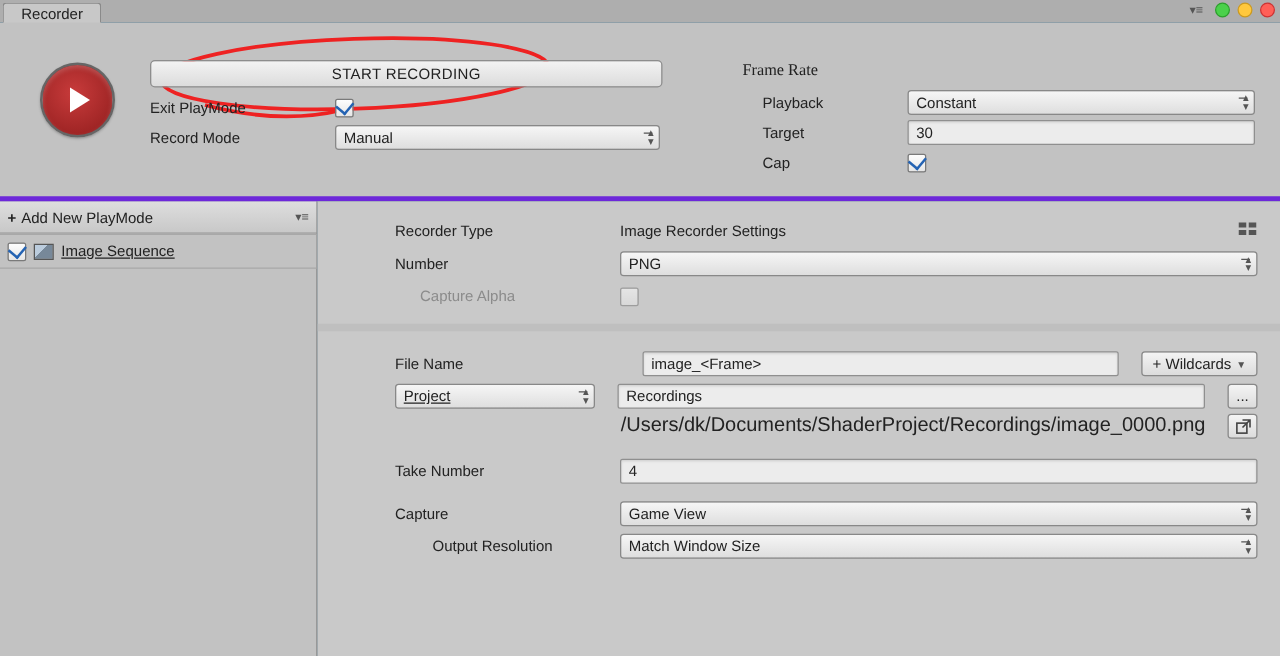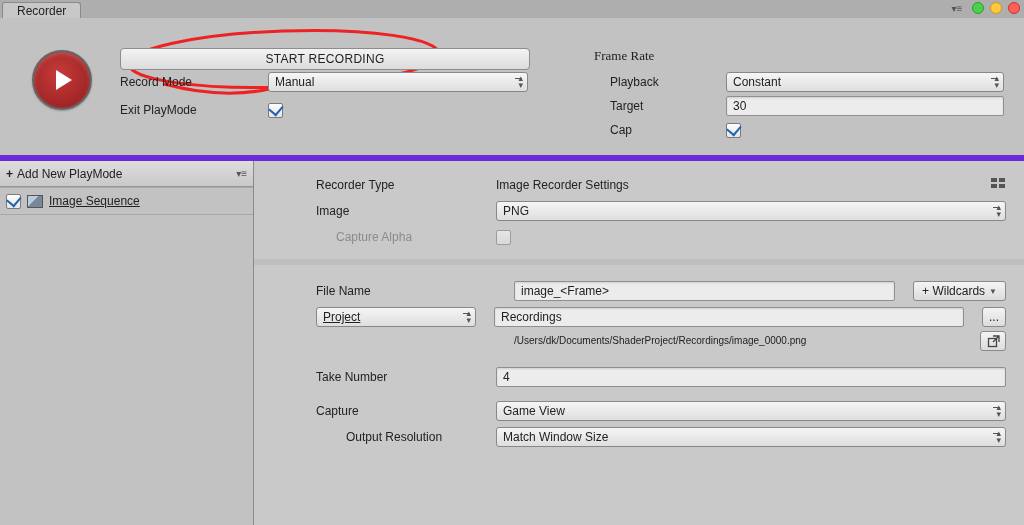--- a/index.html
+++ b/index.html
@@ -8,21 +8,21 @@
   
   .titlebar{height:18px;background:#aeaeae;display:flex;align-items:center;position:relative;}
   .tab{background:#c8c8c8;border:1px solid #8a8a8a;border-bottom:none;border-radius:3px 3px 0 0;padding:1px 14px;height:17px;position:relative;top:1px;left:2px;}
   .winbtns{position:absolute;right:4px;top:2px;display:flex;gap:6px;align-items:center;}
   .dot{width:12px;height:12px;border-radius:50%;}
   .green{background:#4bd14b;border:1px solid #2ca02c;}
   .yellow{background:#ffc83d;border:1px solid #cc9a1f;}
   .red{background:#ff5f57;border:1px solid #c33;}
   .titlemenu{width:18px;height:12px;display:flex;align-items:center;justify-content:center;color:#555;font-size:10px;}
   
-  .top-panel{background:#c2c2c2;border-bottom:6px solid #6d28d9;padding:4px 10px 12px 10px;height:143px;position:relative;}
+  .top-panel{background:#c2c2c2;border-bottom:4px solid #6d28d9;padding:4px 10px 12px 10px;height:143px;position:relative;}
   .play-btn{position:absolute;left:32px;top:32px;width:60px;height:60px;border-radius:50%;background:radial-gradient(circle at 45% 40%,#c83b3b 0%,#8f1c1c 100%);border:2px solid #666;display:flex;align-items:center;justify-content:center;box-shadow:inset 0 2px 4px rgba(255,255,255,.2),0 1px 2px rgba(0,0,0,.25);cursor:pointer;}
   .play-btn svg{display:block;}
   .top-cols{position:absolute;left:120px;top:30px;right:10px;display:flex;}
   .top-left{width:424px;}
   .top-right{flex:1;padding-left:50px;}
   .bigbtn{height:22px;width:410px;border:1px solid #8d8d8d;border-radius:4px;background:linear-gradient(#f3f3f3,#dcdcdc);text-align:center;line-height:20px;font-size:12px;letter-spacing:.3px;cursor:pointer;}
   .row{display:flex;align-items:center;height:24px;}
   .row .lbl{width:148px;}
   .row .lbl.indent{padding-left:16px;}
   .check{width:15px;height:15px;border:1px solid #7a7a7a;border-radius:2px;background:linear-gradient(#fdfdfd,#e6e6e6);display:inline-flex;align-items:center;justify-content:center;cursor:pointer;}
@@ -45,21 +45,21 @@
   .main{flex:1;background:#c9c9c9;padding:12px 18px 0 62px;overflow:hidden;position:relative;}
   .main .preset-icon{position:absolute;right:18px;top:14px;}
   .mrow{display:flex;align-items:center;min-height:24px;margin-bottom:2px;}
   .mrow .mlbl{width:180px;}
   .mrow .mlbl.indent{padding-left:20px;color:#8b8b8b;}
   .mrow .mlbl.indent2{padding-left:30px;}
   .divider{height:6px;background:#bfbfbf;margin:10px -18px 14px -62px;}
   .flex1{flex:1;}
   .smallbtn{height:20px;border:1px solid #888;border-radius:3px;background:linear-gradient(#f4f4f4,#dcdcdc);padding:0 8px;display:inline-flex;align-items:center;cursor:pointer;gap:4px;white-space:nowrap;}
   .smallbtn .tri{font-size:8px;color:#555;}
-  .pathline{font-size:10px;color:#222;padding-top:2px;line-height:16px;}
+  .pathline{font-size:16px;color:#222;padding-top:2px;line-height:16px;}
   .iconbtn{width:26px;height:20px;border:1px solid #888;border-radius:3px;background:linear-gradient(#f4f4f4,#dcdcdc);display:inline-flex;align-items:center;justify-content:center;cursor:pointer;}
   .gap6{gap:18px;}
 </style>
 </head>
 <body>
 
 <div class="window">
 
   <div class="titlebar">
     <div class="tab">Recorder</div>
@@ -80,30 +80,30 @@
 
     <div class="play-btn">
       <svg width="26" height="26" viewBox="0 0 26 26">
           <polygon points="7,3 23,13 7,23" fill="#fff"></polygon>
         </svg>
     </div>
 
     <div class="top-cols">
       <div class="top-left">
         <div class="bigbtn">START RECORDING</div>
+        <div class="row" style="margin-top:4px;">
+          <span class="lbl">Exit PlayMode</span>
+          <span class="check checked"></span>
+        </div>
         <div class="row">
           <span class="lbl">Record Mode</span>
           <span class="select" style="width:260px;">
             <span>Manual</span>
             <span class="caret">▴<br>▾</span>
           </span>
-        </div>
-        <div class="row" style="margin-top:4px;">
-          <span class="lbl">Exit PlayMode</span>
-          <span class="check checked"></span>
         </div>
       </div>
 
       <div class="top-right">
         <div class="heading" style="margin-bottom:6px;font-family:Liberation Serif, serif;">Frame Rate</div>
         <div class="row">
           <span class="lbl indent" style="width:132px;">Playback</span>
           <span class="select" style="width:278px;">
             <span>Constant</span>
             <span class="caret">▴<br>▾</span>
@@ -145,21 +145,21 @@
             <rect x="1" y="9" width="6" height="4" fill="#555"></rect>
             <rect x="9" y="9" width="6" height="4" fill="#555"></rect>
           </svg>
       </span>
 
       <div class="mrow">
         <span class="mlbl">Recorder Type</span>
         <span>Image Recorder Settings</span>
       </div>
       <div class="mrow">
-        <span class="mlbl">Image</span>
+        <span class="mlbl">Number</span>
         <span class="select flex1">
           <span>PNG</span>
           <span class="caret">▴<br>▾</span>
         </span>
       </div>
       <div class="mrow">
         <span class="mlbl indent">Capture Alpha</span>
         <span class="check" style="opacity:.55"></span>
       </div>
 

